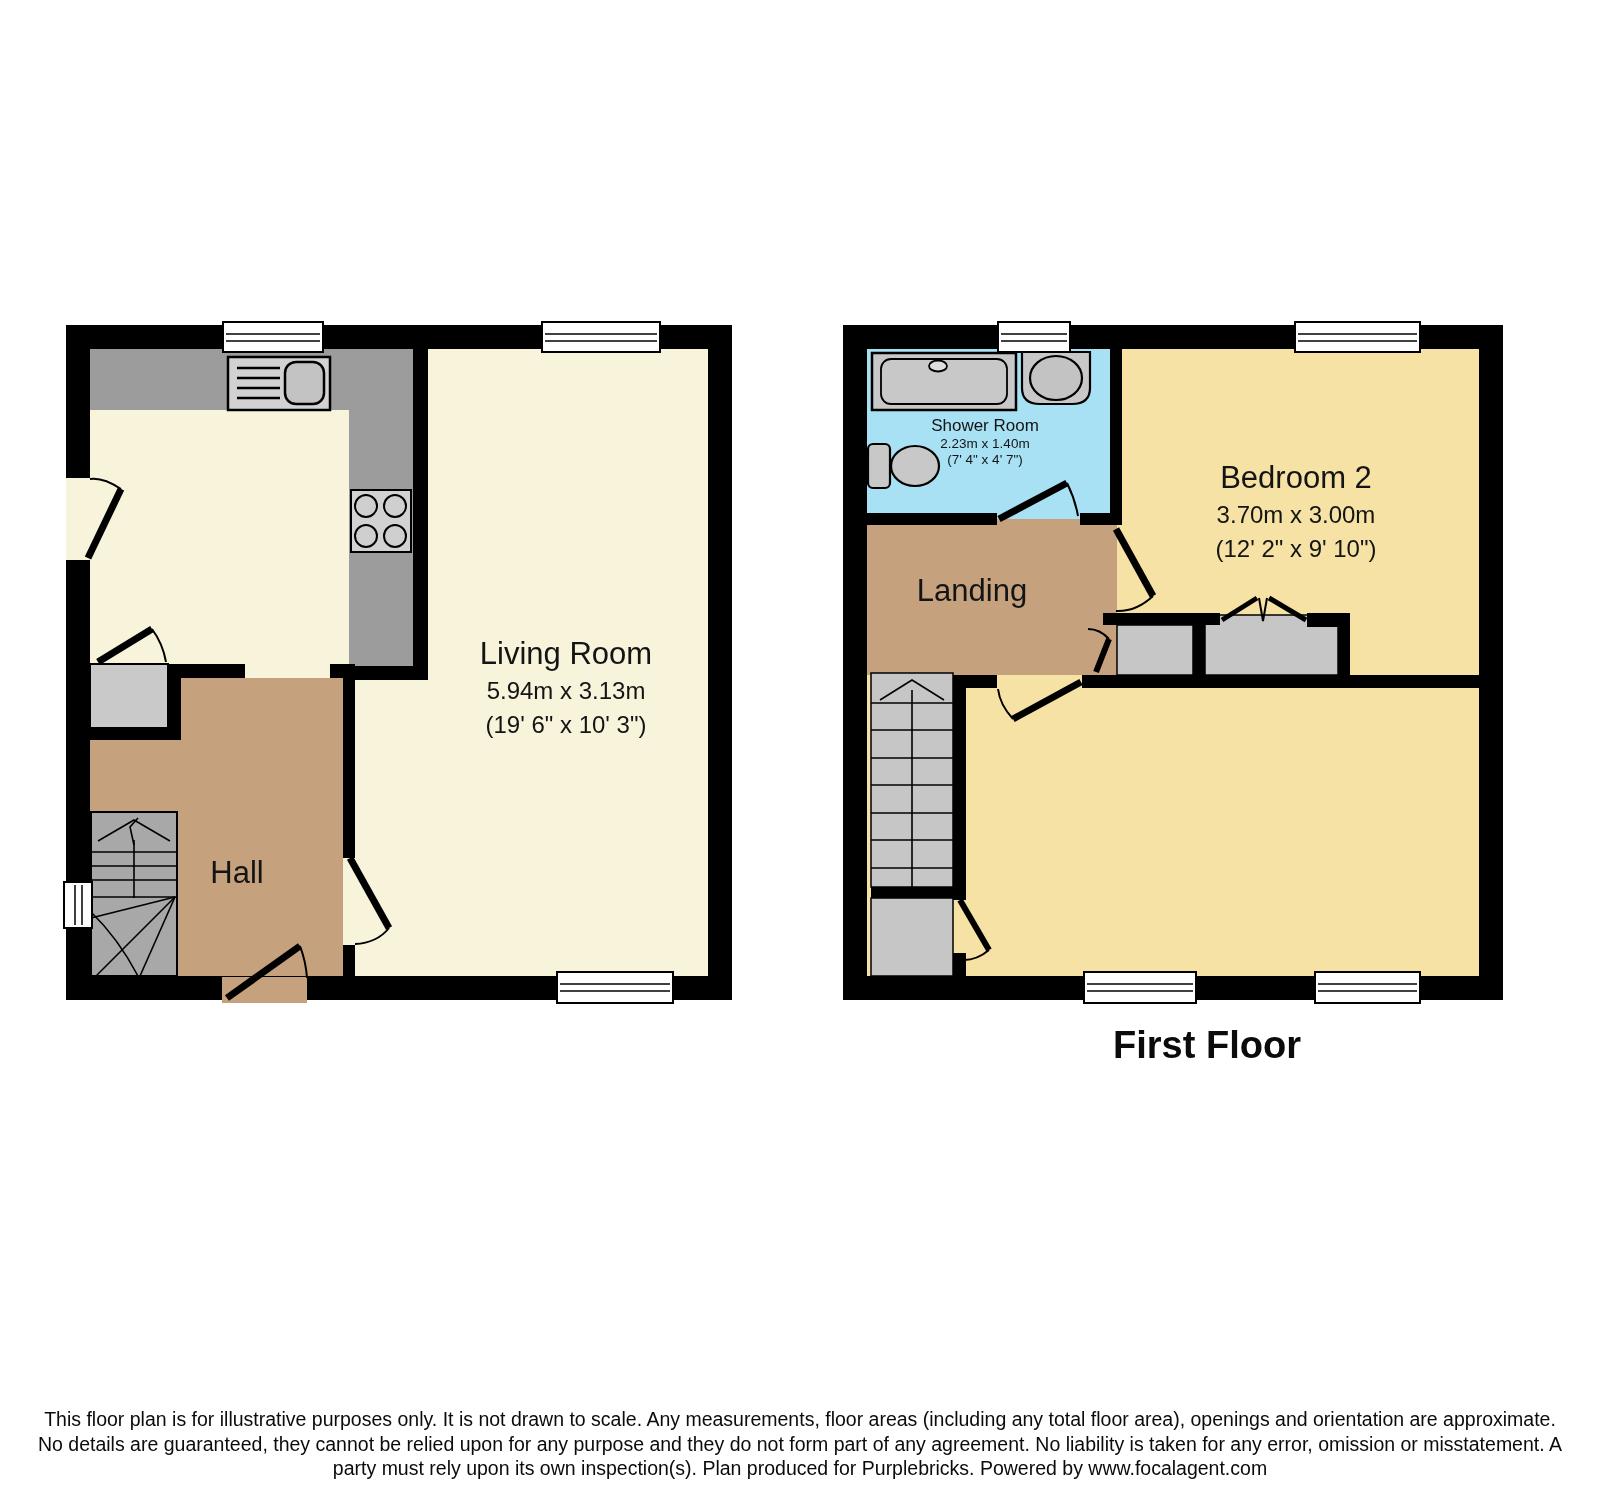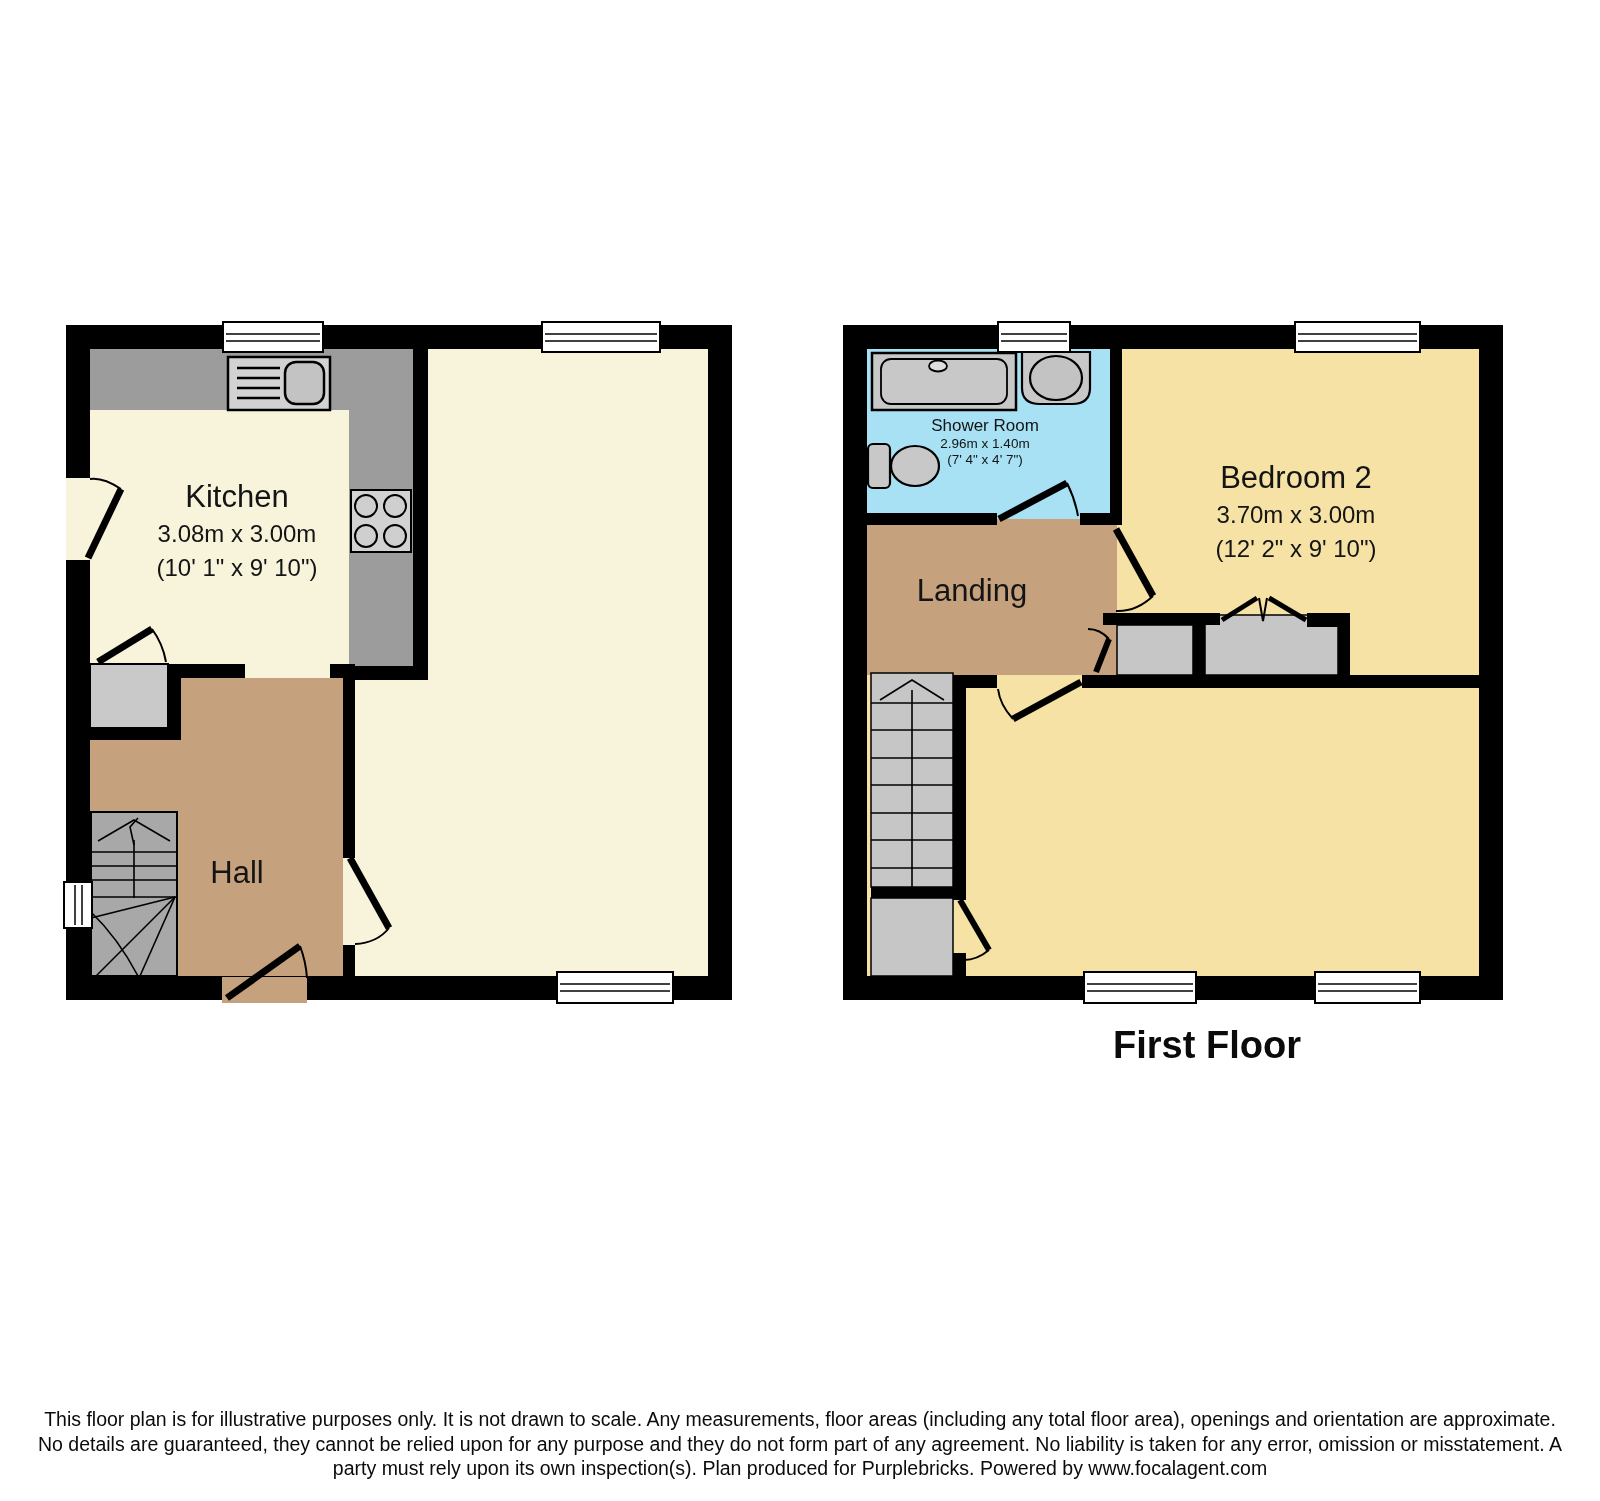--- a/index.html
+++ b/index.html
@@ -231,34 +231,34 @@
       <line x1="1087" y1="991" x2="1193" y2="991" stroke="#000" stroke-width="1.5"></line>
     </g>
     <g>
       <rect x="1315" y="972" width="105" height="31" fill="#fff" stroke="#000" stroke-width="2"></rect>
       <line x1="1318" y1="984" x2="1417" y2="984" stroke="#000" stroke-width="1.5"></line>
       <line x1="1318" y1="991" x2="1417" y2="991" stroke="#000" stroke-width="1.5"></line>
     </g>
   </g>
 </svg>
 
-<div class="room-label lbl-lg" style="left:237px;top:531px;">
-  <span class="name">Kitchen</span>
-  <span class="dim">3.08m x 3.00m</span>
-  <span class="dim">(10' 1" x 9' 10")</span>
-</div>
-
+
+<div class="room-label lbl-lg" style="left:566px;top:688px;">
+  <span class="name">Living Room</span>
+  <span class="dim">5.94m x 3.13m</span>
+  <span class="dim">(19' 6" x 10' 3")</span>
+</div>
 
 <div class="room-label lbl-lg" style="left:237px;top:873px;">
   <span class="name">Hall</span>
 </div>
 
 <div class="room-label lbl-sm" style="left:985px;top:441px;">
   <span class="name">Shower Room</span>
-  <span class="dim">2.96m x 1.40m</span>
+  <span class="dim">2.23m x 1.40m</span>
   <span class="dim">(7' 4" x 4' 7")</span>
 </div>
 
 <div class="room-label lbl-lg" style="left:1296px;top:512px;">
   <span class="name">Bedroom 2</span>
   <span class="dim">3.70m x 3.00m</span>
   <span class="dim">(12' 2" x 9' 10")</span>
 </div>
 
 <div class="room-label lbl-lg" style="left:972px;top:591px;text-align:center;">

